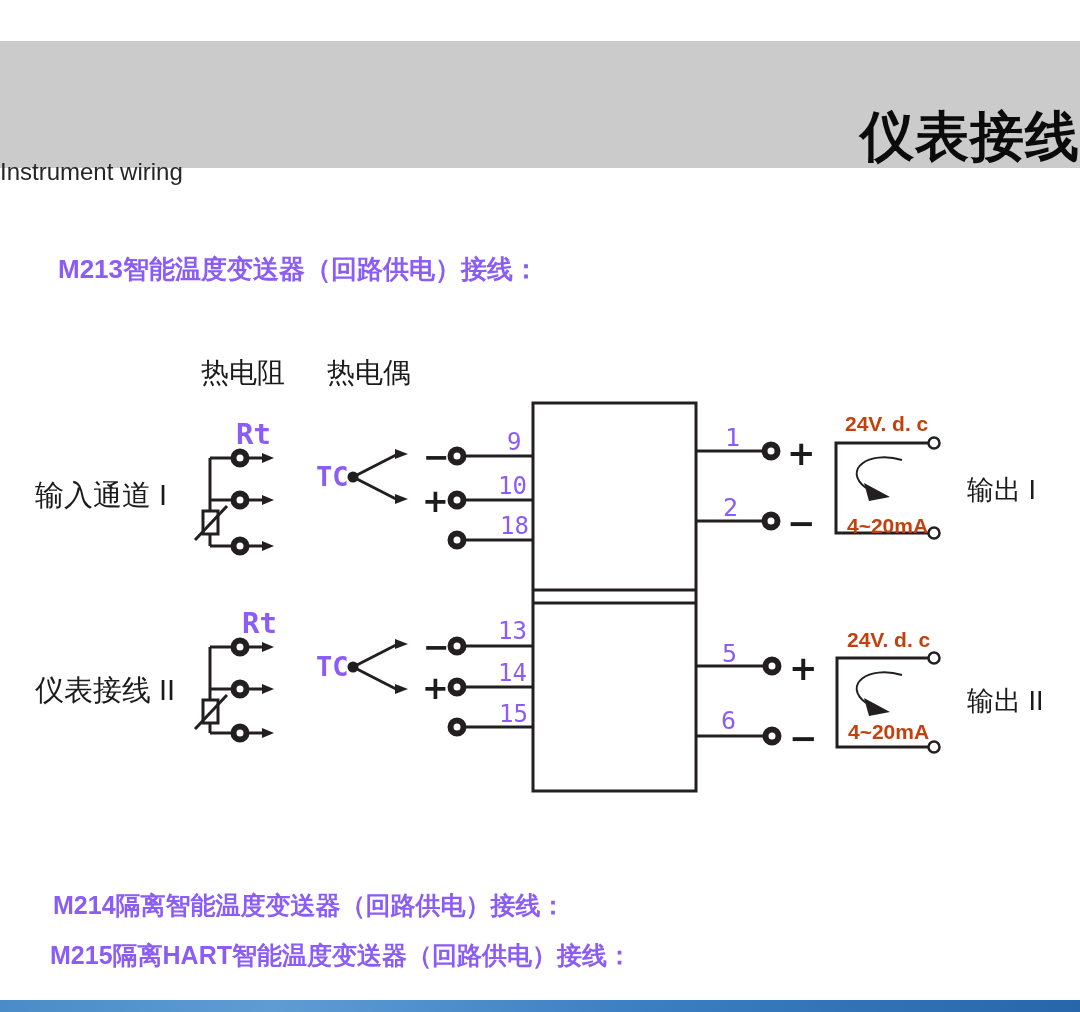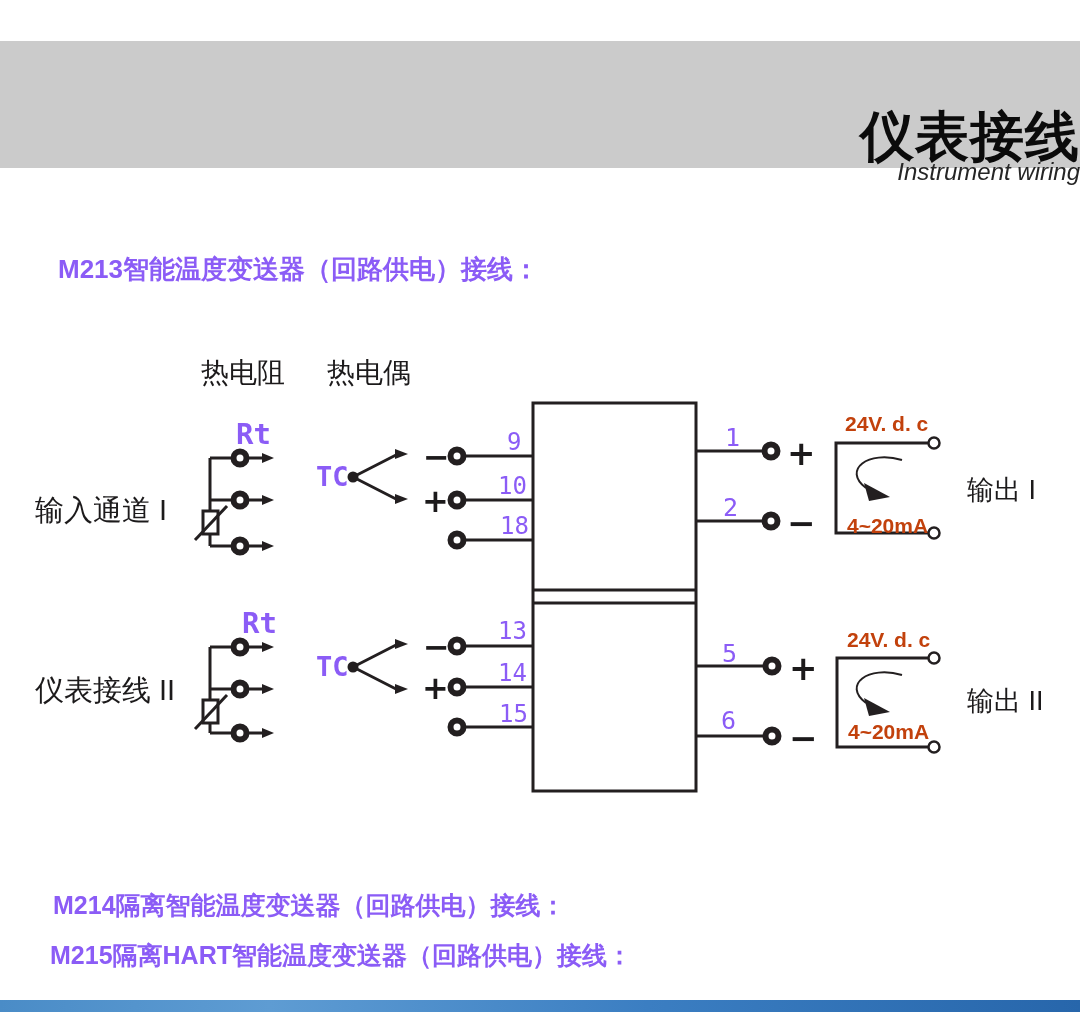--- a/index.html
+++ b/index.html
@@ -4,22 +4,22 @@
 <style>
   html,body{margin:0;padding:0;background:#ffffff;}
   .page{position:relative;width:1080px;height:1012px;background:#ffffff;overflow:hidden;
         font-family:"Liberation Sans",sans-serif;color:#1c1a1b;}
   .abs{position:absolute;white-space:nowrap;}
 
   
   .header-band{position:absolute;left:0;top:41px;width:1080px;height:127px;background:#cbcbcb;}
   .hdr-title{position:absolute;left:0;top:60px;width:1080px;text-align:right;
              font-size:54px;font-weight:700;color:#0b0b0b;letter-spacing:1px;}
-  .hdr-sub{position:absolute;left:0;top:117px;width:1080px;text-align:right;
-           font-size:24px;font-weight:400;color:#262626;letter-spacing:0px;font-style:italic;}
+  .hdr-sub{position:absolute;left:0;top:117px;width:1080px;text-align:left;
+           font-size:24px;font-weight:400;color:#262626;letter-spacing:0px;}
 
   
   .heading{font-size:26px;font-weight:700;color:#8b5cf6;}
 
   
   .cjk{font-weight:400;color:#1c1a1b;}
   .mono{font-family:"DejaVu Sans Mono","Liberation Mono",monospace;color:#8b5cf6;margin-left:9px;}
   .sign{font-family:"DejaVu Sans",sans-serif;font-weight:600;color:#1c1a1b;}
   .tech{font-family:"Liberation Sans",sans-serif;font-weight:600;color:#c2410c;}
 
@@ -127,21 +127,21 @@
         <circle cx="934" cy="747" r="5.5" stroke-width="2.5" fill="#fff"></circle>
         <path d="M902,675 C868,665 842,685 866,703" stroke-width="2"></path>
         <polygon points="890,712 864,698 869,716" fill="#231f20" stroke="none"></polygon>
       </g>
     </g>
   </svg>
 
   <span class="abs cjk" style="left:201px;top:354px;font-size:28px;">热电阻</span>
   <span class="abs cjk" style="left:327px;top:354px;font-size:28px;">热电偶</span>
 
-  <span class="abs cjk" style="left:35px;top:476px;font-size:29px;margin-top:15px;">输入通道 I</span>
+  <span class="abs cjk" style="left:35px;top:476px;font-size:29px;">输入通道 I</span>
   <span class="abs mono" style="left:227px;top:417px;font-size:29px;font-weight:700;">Rt</span>
   <span class="abs mono" style="left:307px;top:461px;font-size:27px;font-weight:700;">TC</span>
   <span class="abs sign" style="left:423px;top:438px;font-size:32px;">−</span>
   <span class="abs sign" style="left:422px;top:482px;font-size:32px;">+</span>
   <span class="abs mono" style="left:498px;top:428px;font-size:24px;">9</span>
   <span class="abs mono" style="left:489px;top:472px;font-size:24px;">10</span>
   <span class="abs mono" style="left:491px;top:512px;font-size:24px;">18</span>
   <span class="abs mono" style="left:716px;top:423px;font-size:25px;">1</span>
   <span class="abs mono" style="left:714px;top:493px;font-size:25px;">2</span>
   <span class="abs sign" style="left:787px;top:433px;font-size:34px;">+</span>

